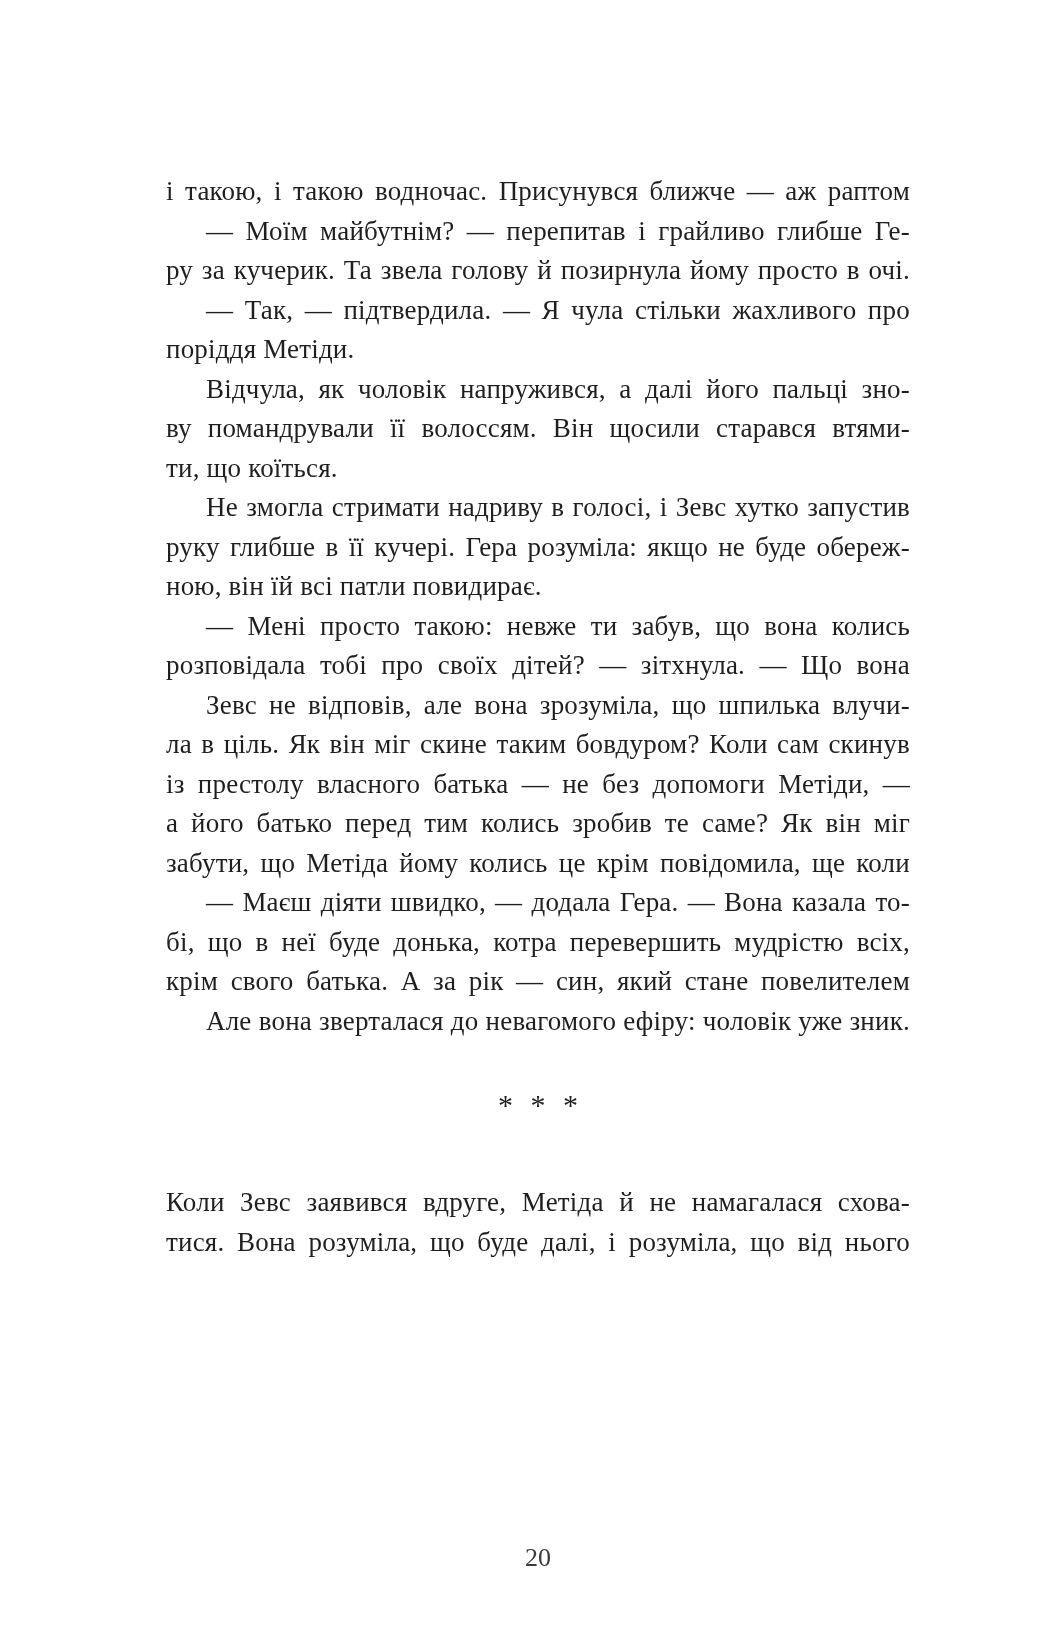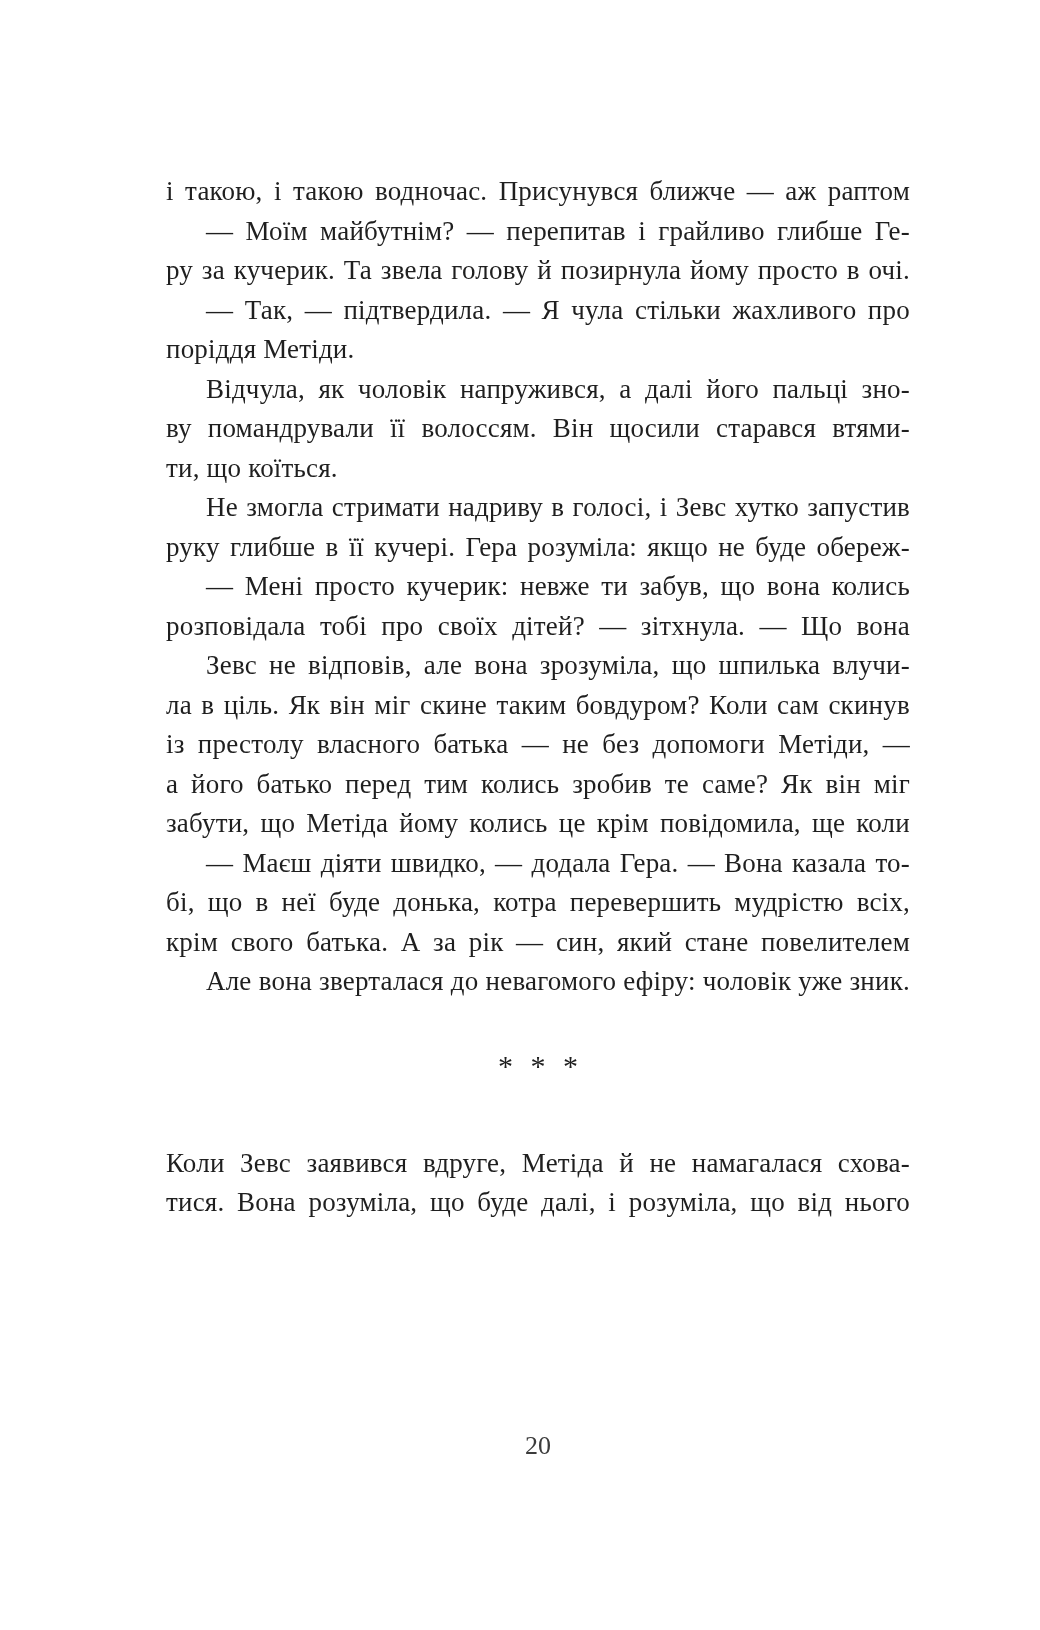--- a/index.html
+++ b/index.html
@@ -41,21 +41,21 @@
     line-height: 40px;
     text-align: center;
     font-size: 30px;
     word-spacing: 10px;
     letter-spacing: 0;
   }
   .section2 { margin-top: 58px; }
   .page-number {
     position: absolute;
     left: 166px;
-    top: 1431px;
+    top: 1543px;
     width: 744px;
     text-align: center;
     font-size: 26px;
     line-height: 30px;
     color: #3c3c3c;
   }
 </style>
 </head>
 <body>
 
@@ -152,25 +152,26 @@
           <span>в</span>
           <span>її</span>
           <span>кучері.</span>
           <span>Гера</span>
           <span>розуміла:</span>
           <span>якщо</span>
           <span>не</span>
           <span>буде</span>
           <span>обереж-</span>
         </div>
+        <div class="line">ною, він їй всі патли повидирає.</div>
         <div class="line indent fill">
           <span>—</span>
           <span>Мені</span>
           <span>просто</span>
-          <span>кучерик:</span>
+          <span>такою:</span>
           <span>невже</span>
           <span>ти</span>
           <span>забув,</span>
           <span>що</span>
           <span>вона</span>
           <span>колись</span>
         </div>
         <div class="line fill">
           <span>розповідала</span>
           <span>тобі</span>

